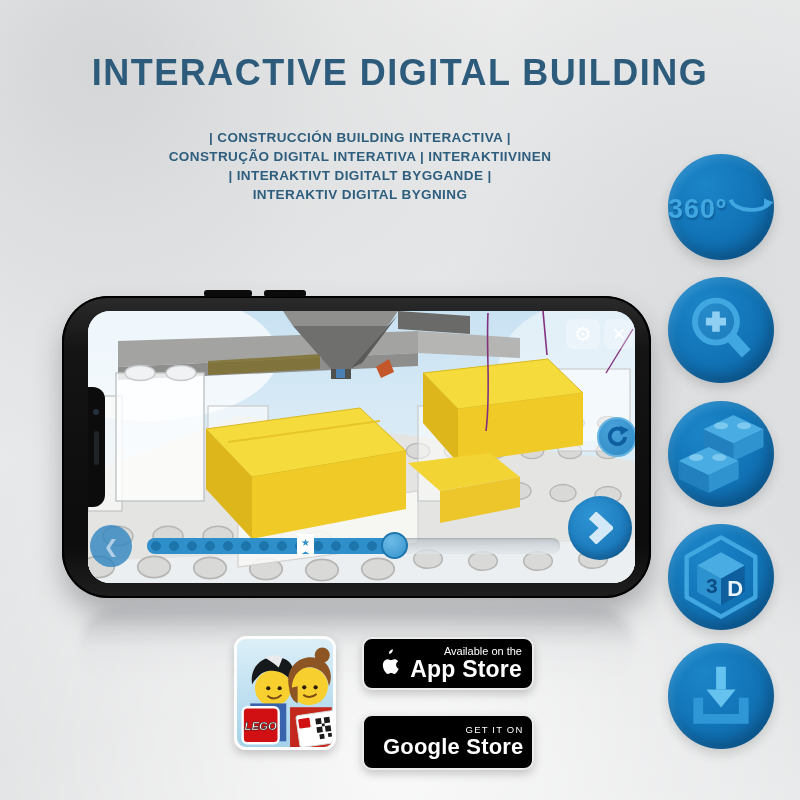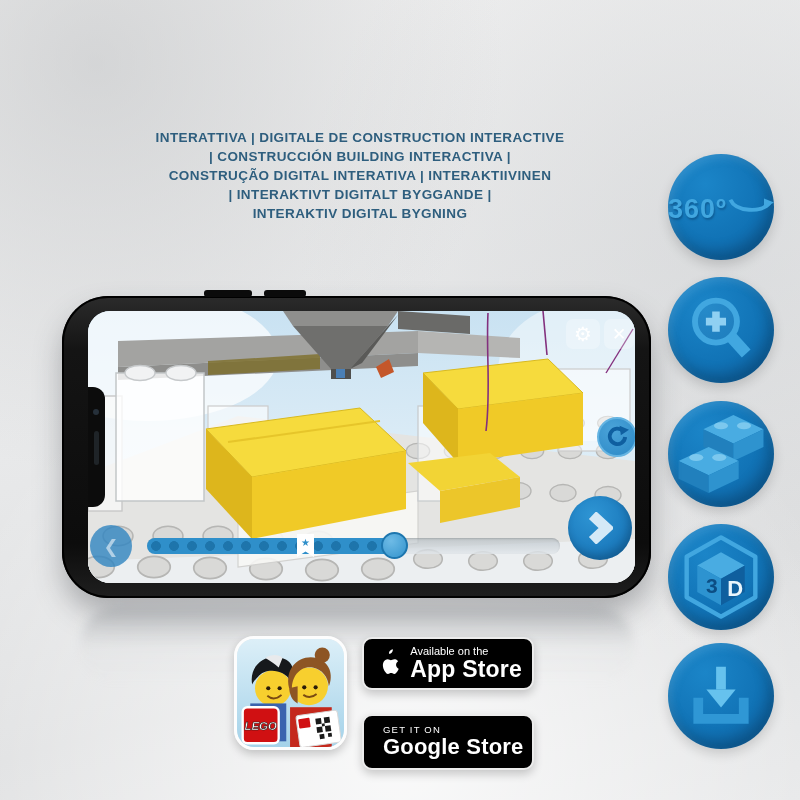--- a/index.html
+++ b/index.html
@@ -56,38 +56,38 @@
     background:#2f8fca;
     background-image:radial-gradient(circle 5px at 9px 8px, rgba(16,96,146,.55) 4.6px, rgba(0,0,0,0) 5.2px);
     background-size:18px 16px;background-repeat:repeat-x;}
   .slider-star{position:absolute;left:150px;top:-4px;width:17px;height:23px;background:#fff;
     clip-path:polygon(0 0,100% 0,100% 100%,50% 76%,0 100%);
     display:flex;align-items:flex-start;justify-content:center;
     color:#2f8fca;font-size:10px;font-family:"DejaVu Sans",sans-serif;padding-top:3px;box-sizing:border-box;}
   .slider-thumb{position:absolute;left:234px;top:-6px;width:27px;height:27px;border-radius:50%;
     background:radial-gradient(circle at 35% 30%,#6ebbe6,#3494cd);border:2px solid #1d76ae;box-sizing:border-box;}
   
-  .lego-icon{position:absolute;left:234px;top:636px;width:113px;height:114px;border-radius:20px;
+  .lego-icon{position:absolute;left:234px;top:636px;width:102px;height:114px;border-radius:12px;
     overflow:hidden;border:3px solid #fdfdfd;box-sizing:border-box;box-shadow:0 4px 10px rgba(0,0,0,.2);}
   .store-badge{position:absolute;left:362px;width:172px;background:#000;border:2px solid #ececec;
     border-radius:10px;box-sizing:border-box;display:flex;align-items:center;padding:10px 10px;gap:9px;
-    box-shadow:0 4px 10px rgba(0,0,0,.2);}
+    box-shadow:0 4px 10px rgba(0,0,0,.2);text-align:right;}
   .store-badge .txt{display:flex;flex-direction:column;line-height:1.05;color:#fff;}
   .tagline-sm{font-size:11px;font-weight:400;}
   .tagline-caps{font-size:9.5px;letter-spacing:1.2px;font-weight:400;}
   .store-name{font-size:23px;font-weight:600;letter-spacing:.2px;white-space:nowrap;}
   .gp-name{font-size:22px;font-weight:600;}
 </style>
 </head>
 <body>
 
 <div class="stage">
 
+  <div class="title">INTERACTIVE DIGITAL BUILDING</div>
   <div class="subtitle">
-    <div>INTERATTIVA | DIGITALE DE CONSTRUCTION INTERACTIVE</div>
     <div>| CONSTRUCCIÓN BUILDING INTERACTIVA |</div>
     <div>CONSTRUÇÃO DIGITAL INTERATIVA | INTERAKTIIVINEN</div>
     <div>| INTERAKTIVT DIGITALT BYGGANDE |</div>
     <div>INTERAKTIV DIGITAL BYGNING</div>
   </div>
 
   <div class="feat" style="top:154px;">
     <div class="feat-rot-label">360º</div>
     <svg width="80" height="30" viewBox="0 0 84 34">
       <path d="M6 4 C 16 26, 62 28, 76 10" stroke="#41a7e0" stroke-width="7" fill="none"></path>

